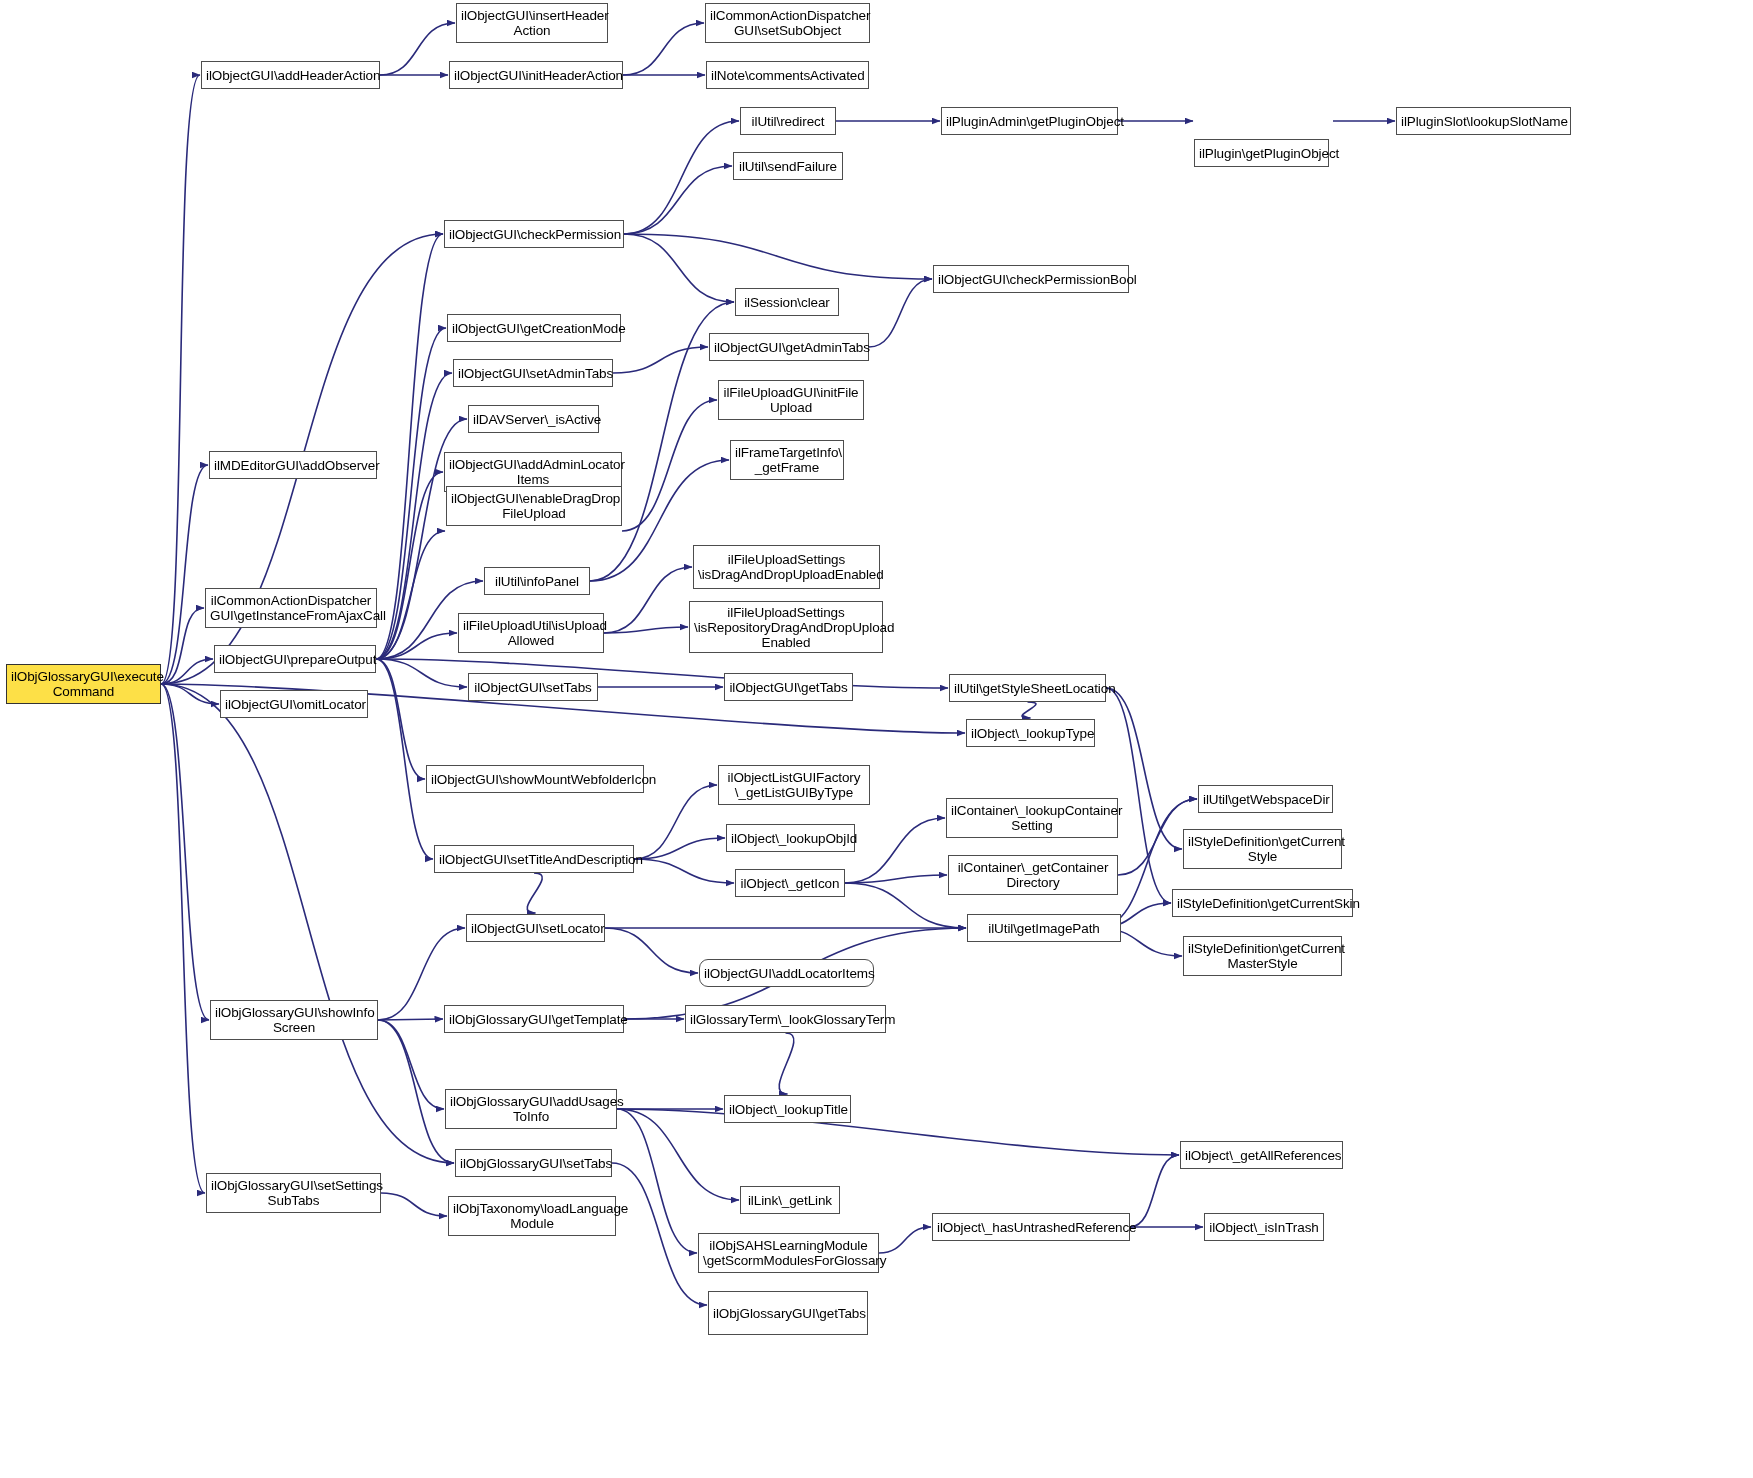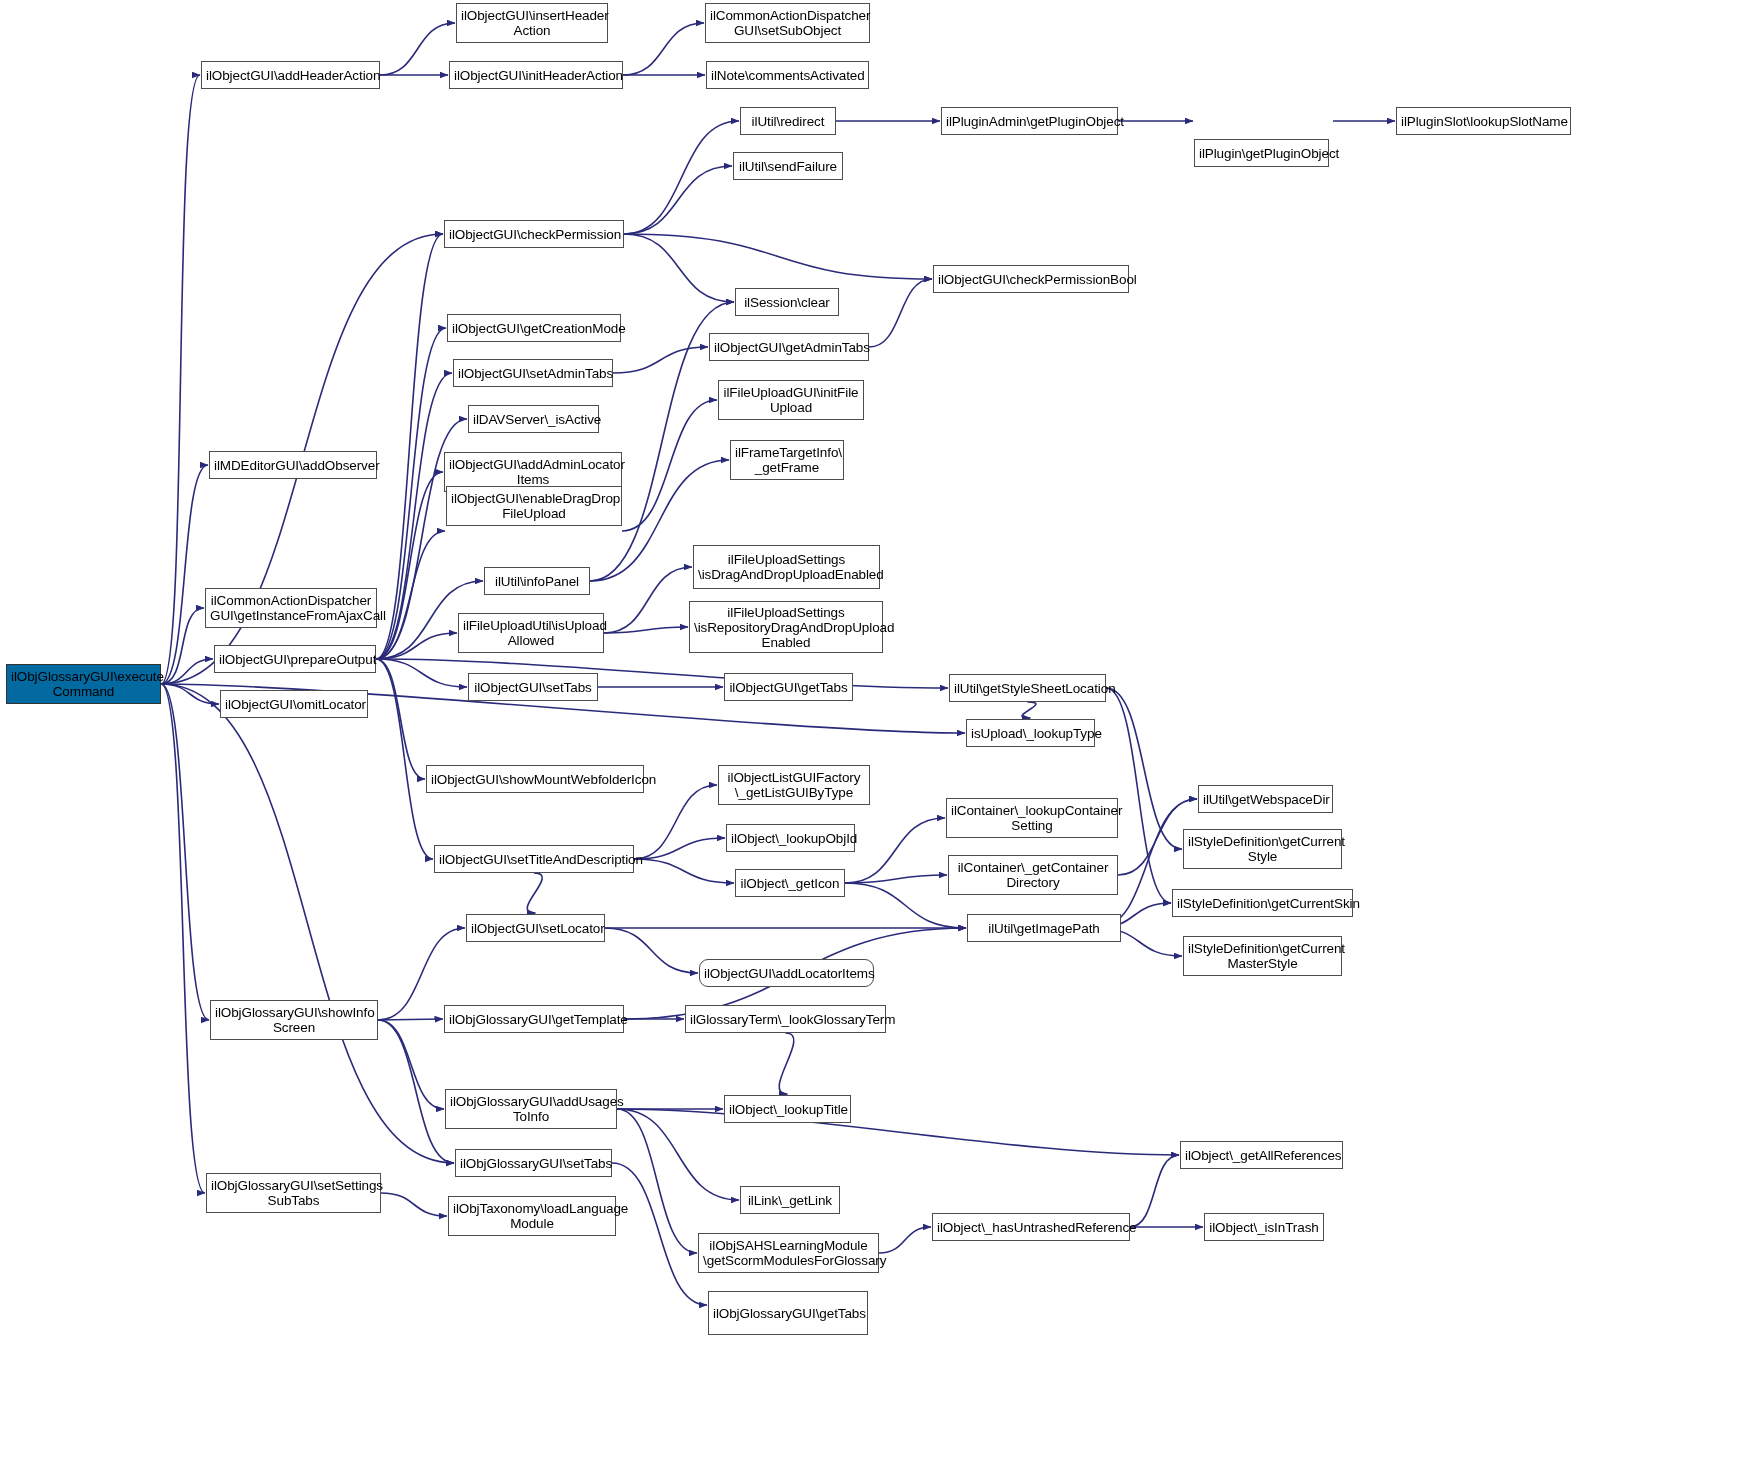--- a/index.html
+++ b/index.html
@@ -35,21 +35,21 @@
     letter-spacing: -0.1px;
     display: flex;
     align-items: center;
     justify-content: center;
     text-align: center;
     padding: 1px 4px;
     white-space: pre-line;
     z-index: 5;
   }
   .node.root {
-    background: #0369a1;
+    background: #fde047;
     border-color: #333333;
   }
   .node span { display: block; width: 100%; }
 </style>
 </head>
 <body>
 
 <div id="canvas">
   <svg id="edge-layer" viewBox="0 0 1753 1478">
     <defs>
@@ -172,21 +172,21 @@
 \isRepositoryDragAndDropUpload
 Enabled</span></div>
       <div class="node" id="n_mdeObserver" style="left: 209px; top: 451px; width: 168px; height: 28px;"><span>ilMDEditorGUI\addObserver</span></div>
       <div class="node" id="n_ajaxCall" style="left: 205px; top: 588px; width: 172px; height: 40px;"><span>ilCommonActionDispatcher
 GUI\getInstanceFromAjaxCall</span></div>
       <div class="node" id="n_prepareOutput" style="left: 214px; top: 645px; width: 162px; height: 28px;"><span>ilObjectGUI\prepareOutput</span></div>
       <div class="node" id="n_omitLocator" style="left: 220px; top: 690px; width: 148px; height: 28px;"><span>ilObjectGUI\omitLocator</span></div>
       <div class="node" id="n_styleSheetLoc" style="left: 949px; top: 674px; width: 157px; height: 28px;"><span>ilUtil\getStyleSheetLocation</span></div>
       <div class="node" id="n_setTabs" style="left: 468px; top: 673px; width: 130px; height: 28px;"><span>ilObjectGUI\setTabs</span></div>
       <div class="node" id="n_getTabs" style="left: 724px; top: 673px; width: 129px; height: 28px;"><span>ilObjectGUI\getTabs</span></div>
-      <div class="node" id="n_lookupType" style="left: 966px; top: 719px; width: 129px; height: 28px;"><span>isUpload\_lookupType</span></div>
+      <div class="node" id="n_lookupType" style="left: 966px; top: 719px; width: 129px; height: 28px;"><span>ilObject\_lookupType</span></div>
       <div class="node" id="n_webfolderIcon" style="left: 426px; top: 765px; width: 218px; height: 28px;"><span>ilObjectGUI\showMountWebfolderIcon</span></div>
       <div class="node" id="n_listGuiByType" style="left: 718px; top: 765px; width: 152px; height: 40px;"><span>ilObjectListGUIFactory
 \_getListGUIByType</span></div>
       <div class="node" id="n_getWebspaceDir" style="left: 1198px; top: 785px; width: 135px; height: 28px;"><span>ilUtil\getWebspaceDir</span></div>
       <div class="node" id="n_lookupContSet" style="left: 946px; top: 798px; width: 172px; height: 40px;"><span>ilContainer\_lookupContainer
 Setting</span></div>
       <div class="node" id="n_lookupObjId" style="left: 726px; top: 824px; width: 129px; height: 28px;"><span>ilObject\_lookupObjId</span></div>
       <div class="node" id="n_getCurrentStyle" style="left: 1183px; top: 829px; width: 159px; height: 40px;"><span>ilStyleDefinition\getCurrent
 Style</span></div>
       <div class="node" id="n_setTitleDesc" style="left: 434px; top: 845px; width: 200px; height: 28px;"><span>ilObjectGUI\setTitleAndDescription</span></div>

